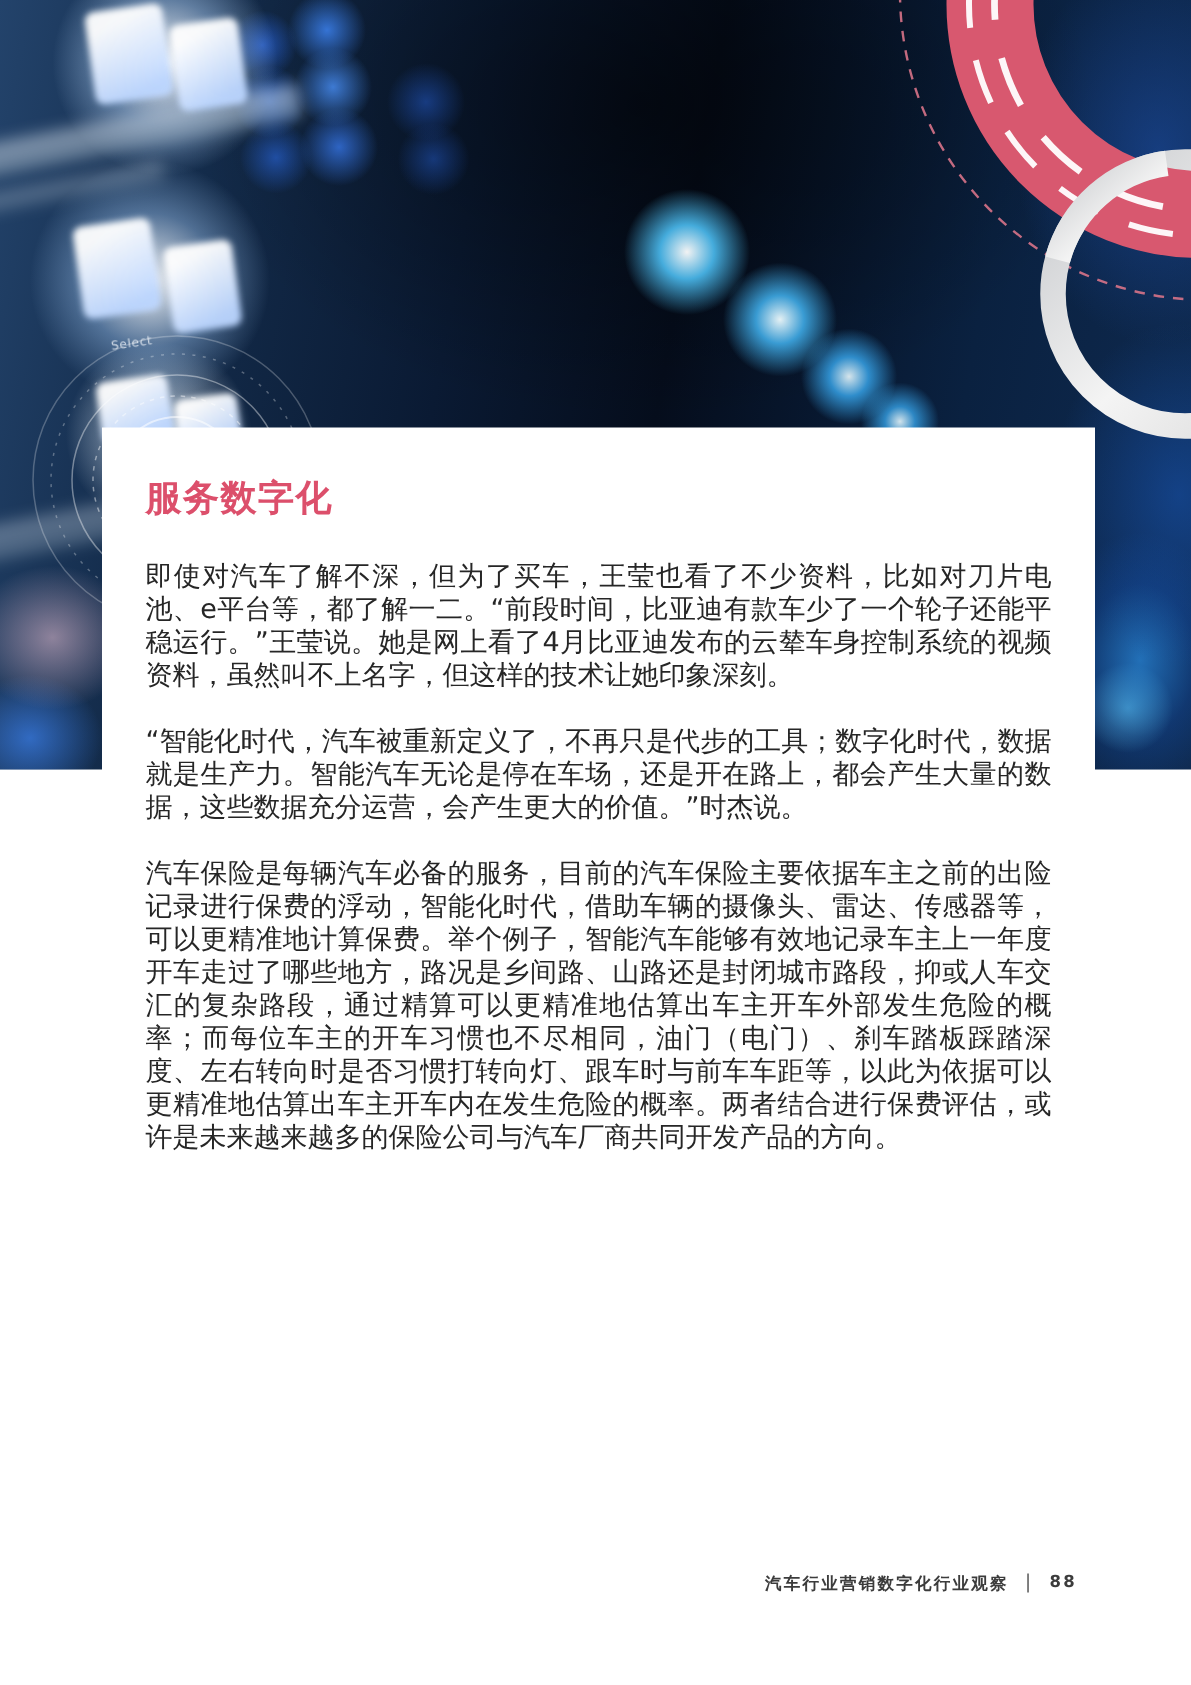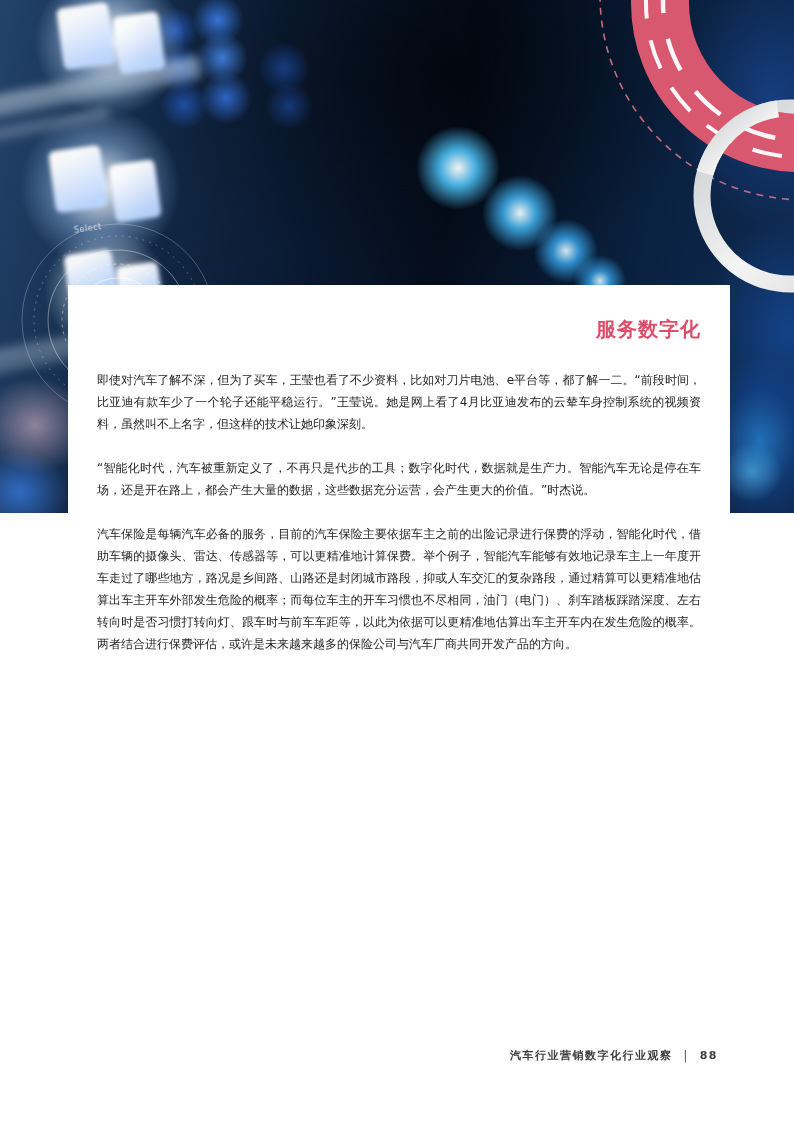--- a/index.html
+++ b/index.html
@@ -51,33 +51,33 @@
     transform:rotate(-8deg); filter:blur(.4px); opacity:.85; letter-spacing:.5px;
   }
   .deco-svg { position:absolute; left:0; top:0; }
 
   
   .card {
     position:absolute; left:68px; top:285px; width:662px; min-height:700px;
     background:#ffffff; box-sizing:border-box; padding:31px 29px 40px 29px;
   }
   .card h1 {
-    margin:0 0 26px 0; font-size:20px; font-weight:bold;
-    color:#dc4f6b; letter-spacing:1px;text-align:right;
+    margin:0 0 26px 0; font-size:24px; font-weight:bold;
+    color:#dc4f6b; letter-spacing:1px;
   }
   .card p {
-    margin:0 0 22px 0; font-size:12px; line-height:22px;
+    margin:0 0 22px 0; font-size:18px; line-height:22px;
     color:#262626; text-align:justify; word-break:break-all;
   }
   .card p:last-child { margin-bottom:12px; }
 
   
   .footer {
     position:absolute; right:76px; top:1048px;
-    display:flex; align-items:center; gap:11px;
+    display:flex; gap:11px;
     font-size:11px; font-weight:bold; color:#3c3c3c; letter-spacing:1.5px;
   }
   .footer .sep { font-weight:normal; color:#4a4a4a; transform:scaleY(1.15); }
 </style>
 </head>
 <body>
 
 <div class="page">
 
   <div class="photo">

